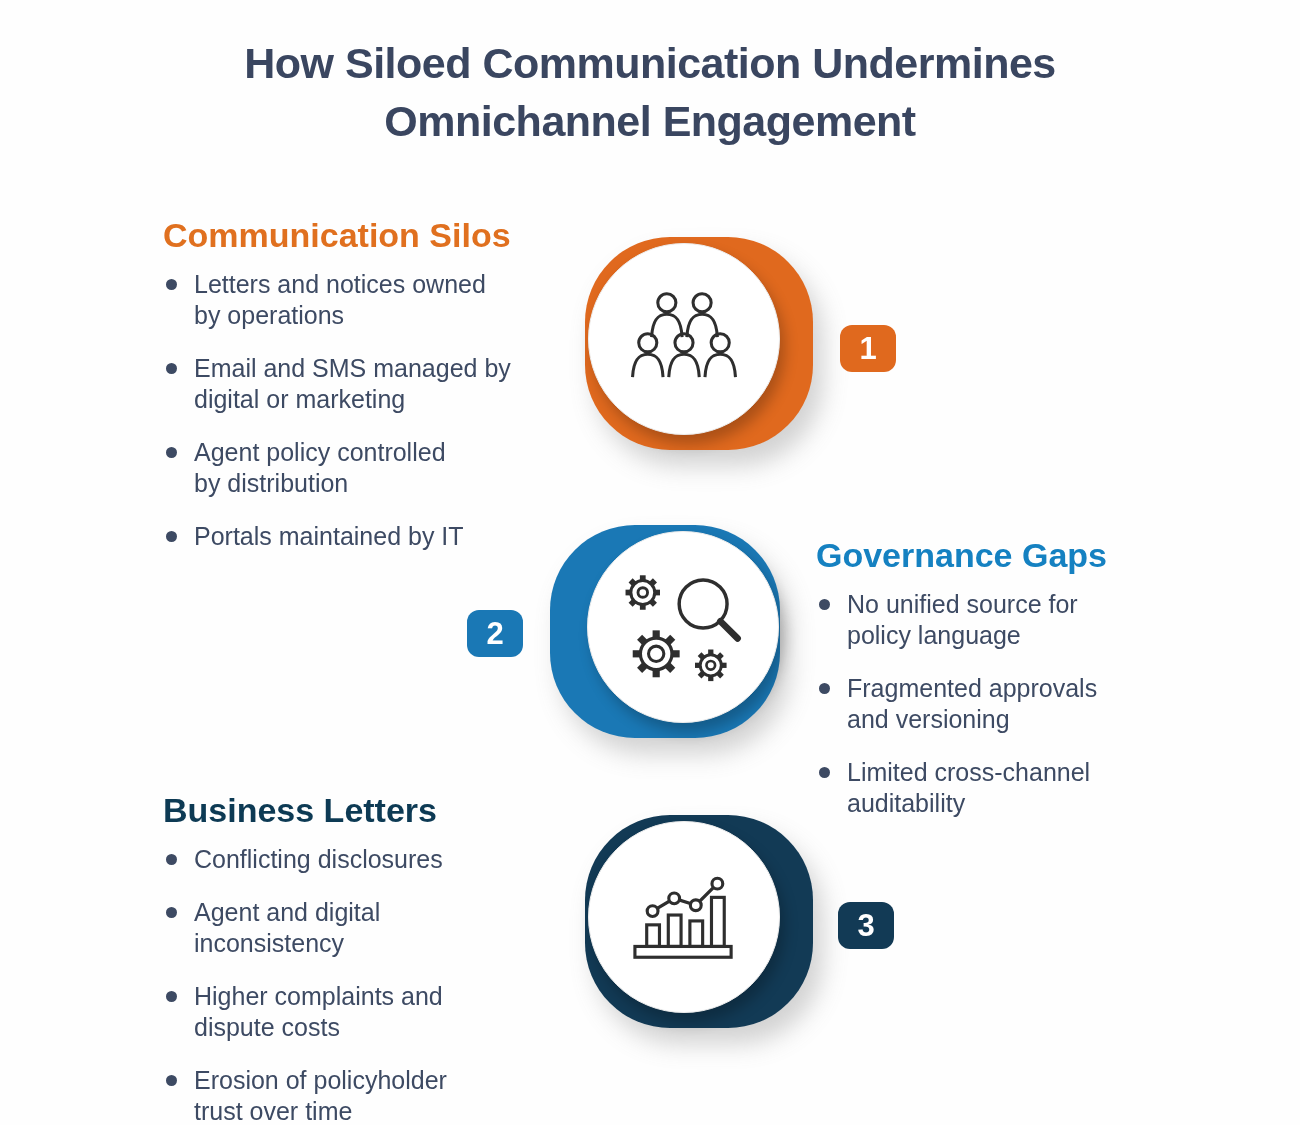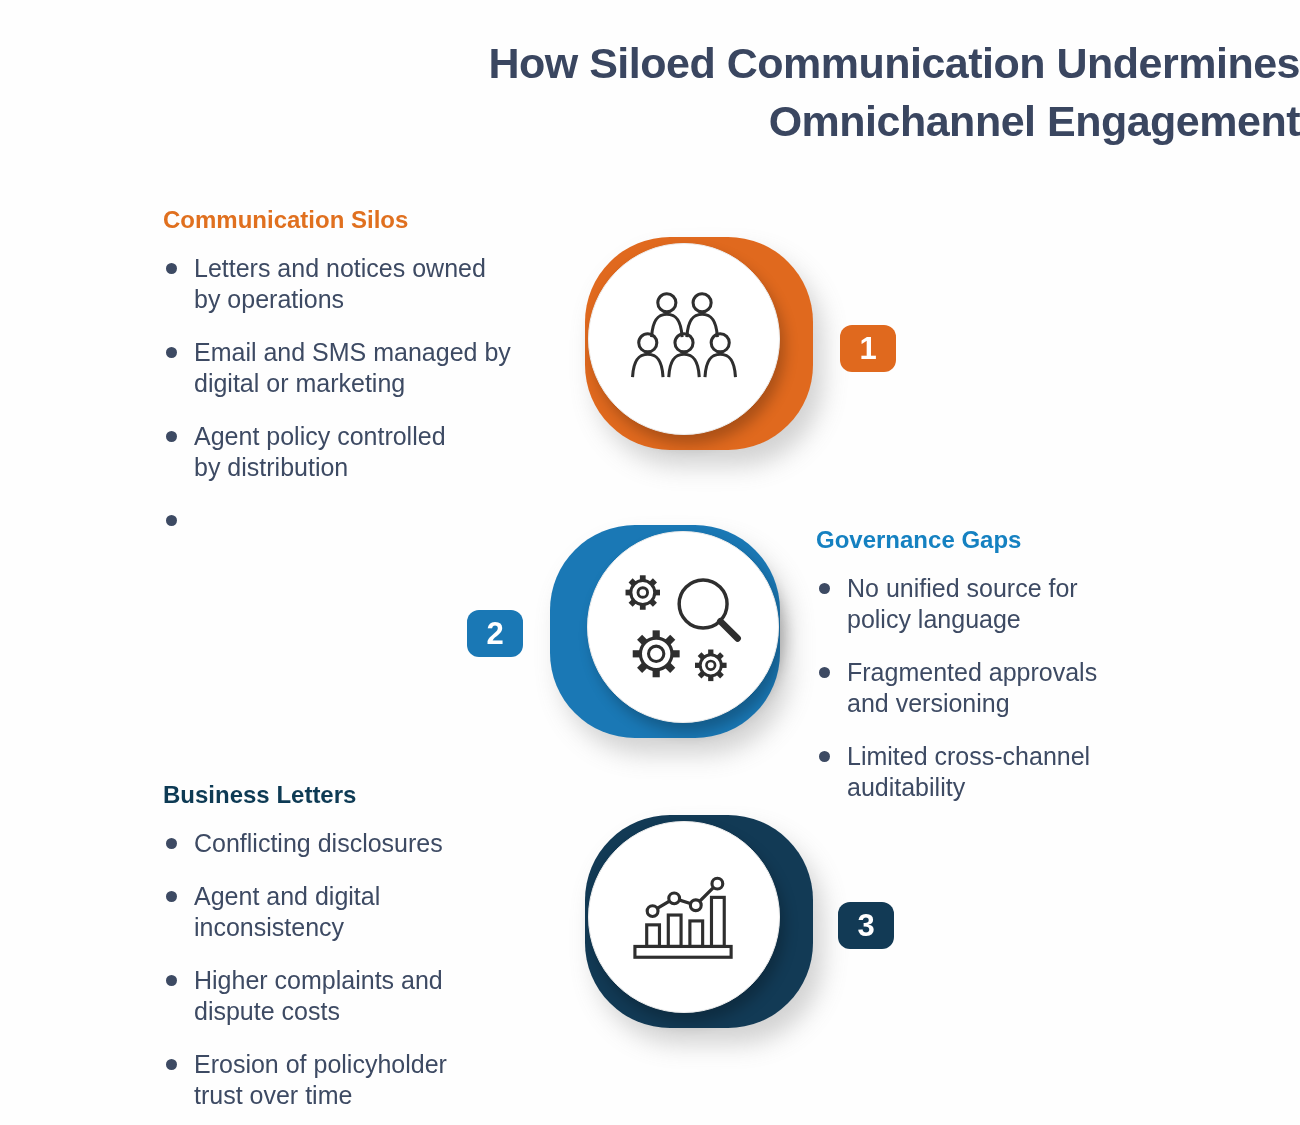--- a/index.html
+++ b/index.html
@@ -1,26 +1,26 @@
 <!DOCTYPE html>
 <html><head>
 <meta charset="utf-8">
 <style>
   html,body{margin:0;padding:0;background:#fff;}
   .canvas{
     position:relative;width:1300px;height:1125px;overflow:hidden;
     background:#fefefe;font-family:"Liberation Sans",sans-serif;
   }
   .page-title{
-    position:absolute;top:34px;left:0;width:100%;text-align:right;
+    position:absolute;top:34px;left:0;width:100%;text-align:center;
     font-size:43px;line-height:58px;font-weight:700;color:#3a4660;
     letter-spacing:-0.5px;white-space:pre-line;
   }
   .text-block{position:absolute;}
-  .section-heading{margin:0 0 17px 0;font-size:24px;line-height:33px;font-weight:700;}
+  .section-heading{margin:16px 0 17px 0;font-size:34px;line-height:33px;font-weight:700;}
   .heading-orange{color:#e0701f;}
   .heading-blue{color:#1581c1;}
   .heading-navy{color:#0d3a54;}
   ul.bullets{list-style:none;margin:0;padding:0;display:flex;flex-direction:column;gap:22px;}
   li.bullet{display:flex;align-items:flex-start;}
   .dot{width:11px;height:11px;border-radius:50%;background:#3d4a63;flex-shrink:0;margin:10px 17px 0 3px;}
   .bullet-text{font-size:25px;line-height:31px;color:#3d4a63;font-weight:500;white-space:pre-line;}
   .graphic{position:absolute;}
   .squircle{
     position:absolute;left:0;top:0;width:228px;height:213px;border-radius:85px;
@@ -68,20 +68,21 @@
           <span class="bullet-text">Email and SMS managed by
 digital or marketing</span>
         </li>
       <li class="bullet">
           <span class="dot"></span>
           <span class="bullet-text">Agent policy controlled
 by distribution</span>
         </li>
       <li class="bullet">
           <span class="dot"></span>
+          <span class="bullet-text">Portals maintained by IT</span>
         </li>
     </ul>
   </div>
 
   <div class="graphic" style="left:585px;top:237px;width:230px;height:215px;">
     <div class="squircle sq-orange"></div>
     <div class="white-circle wc-left">
       <svg width="122" height="100" viewBox="0 0 128 104">
         <g class="icon-stroke" stroke-width="3.2">
 

